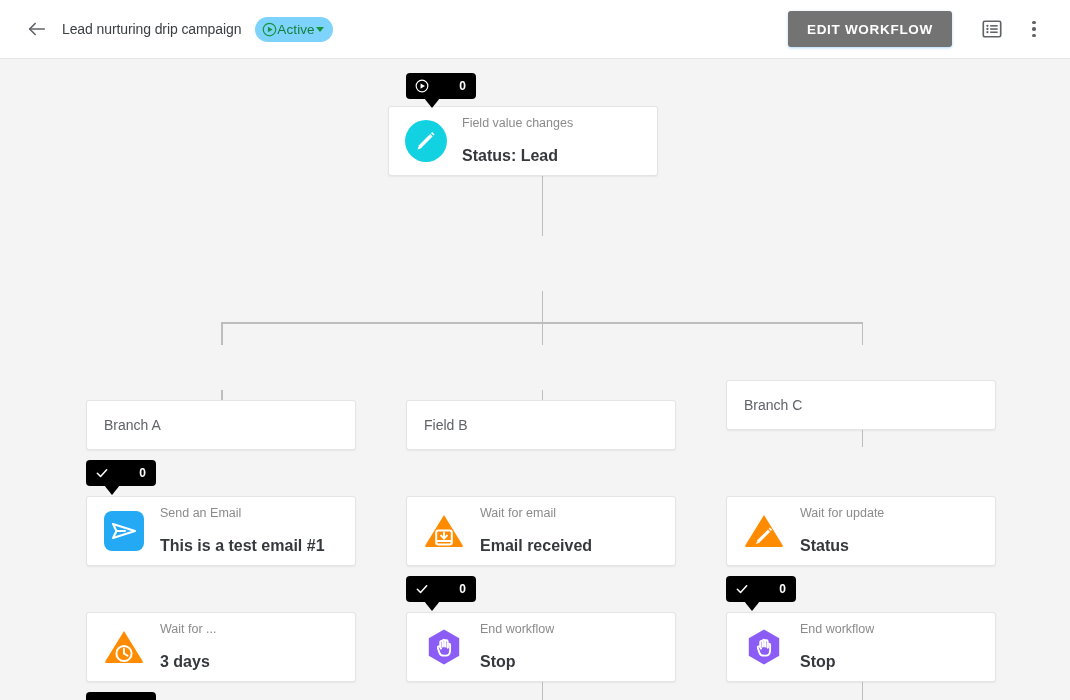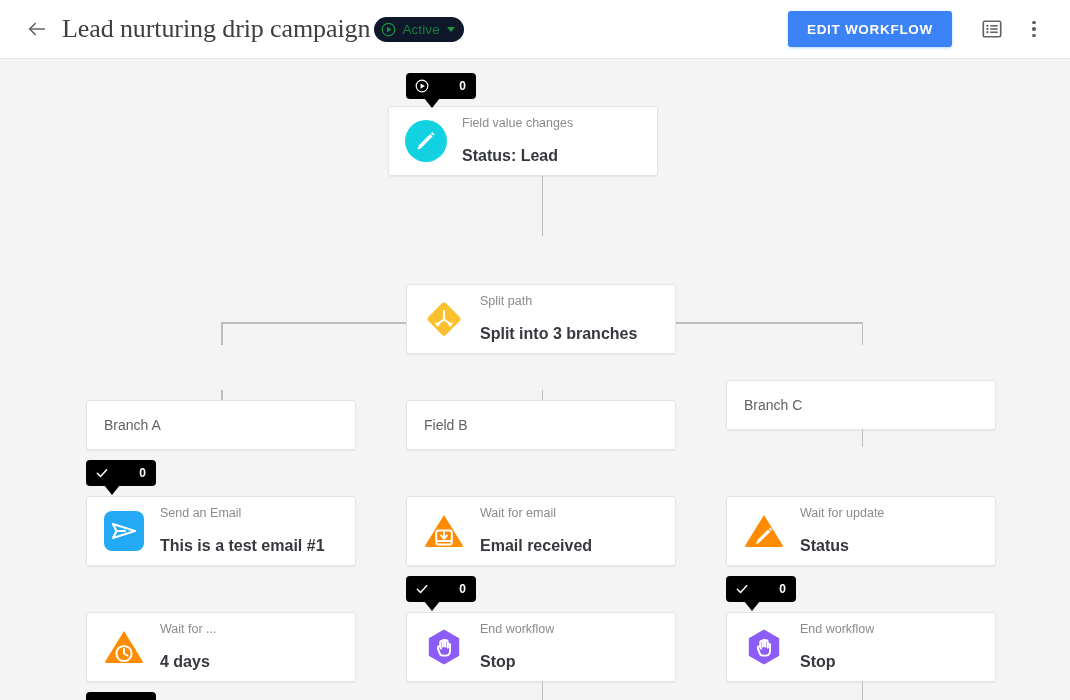--- a/index.html
+++ b/index.html
@@ -34,34 +34,32 @@
   .back-btn {
     width: 34px; height: 34px;
     display: flex; align-items: center; justify-content: center;
     cursor: pointer;
     flex: 0 0 auto;
     margin-right: 8px;
   }
   .back-btn svg { display: block; }
 
   .page-title {
-    font-size: 26px;
+    font-size: 14px;
     font-weight: 400;
     color: #3c4043;
     letter-spacing: -0.1px;
     white-space: nowrap;
-    margin-right: 4px;
-    font-family: Liberation Serif, serif;
+    margin-right: 14px;
   }
 
   .status-chip {
     display: inline-flex;
     align-items: center;
-    gap: 6px;
-    background: #0f172a;
+    background: #7dd3fc;
     border-radius: 13px;
     height: 25px;
     padding: 0 9px 0 7px;
     cursor: pointer;
     flex: 0 0 auto;
   }
   .status-chip .chip-label {
     font-size: 13.5px;
     font-weight: 500;
     color: #13803b;
@@ -71,21 +69,21 @@
     width: 0; height: 0;
     border-left: 4px solid transparent;
     border-right: 4px solid transparent;
     border-top: 5px solid #17963f;
     margin-left: 1px;
   }
 
   .header-spacer { flex: 1 1 auto; }
 
   .edit-workflow-btn {
-    background: #3b82f6;
+    background: #737373;
     color: #ffffff;
     border: none;
     border-radius: 3px;
     height: 36px;
     padding: 0 19px;
     font-family: "Liberation Sans", sans-serif;
     font-size: 13.5px;
     font-weight: 700;
     letter-spacing: 0.7px;
     cursor: pointer;
@@ -303,38 +301,20 @@
           <path d="M 5.0 -7.8 L 7.4 -5.4 L 8.6 -6.6 L 6.2 -9.0 Z" fill="#ffffff"></path>
         </g>
       </svg>
     </div>
     <div class="node-text">
       <div class="node-sub">Field value changes</div>
       <div class="node-title">Status: Lead</div>
     </div>
   </div>
 
-  <div class="node tall" style="left:406px; top:225px;">
-    <div class="node-icon">
-      <svg width="44" height="44" viewBox="0 0 44 44">
-        <rect x="9.5" y="9.5" width="25" height="25" rx="2.5" fill="#fbc02d" transform="rotate(45 22 22)"></rect>
-        <g stroke="#ffffff" stroke-width="2" fill="none" stroke-linecap="round">
-          <path d="M22 14 L22 21"></path>
-          <path d="M22 21 C 22 25, 17 24, 16 27"></path>
-          <path d="M22 21 C 22 25, 27 24, 28 27"></path>
-        </g>
-        <polygon points="13,25.2 18.6,26.4 15.4,30.2" fill="#ffffff"></polygon>
-        <polygon points="31,25.2 25.4,26.4 28.6,30.2" fill="#ffffff"></polygon>
-      </svg>
-    </div>
-    <div class="node-text">
-      <div class="node-sub">Split path</div>
-      <div class="node-title">Split into 3 branches</div>
-    </div>
-  </div>
 
   <div class="node branch-head" style="left:86px; top:341px;">
     <span class="branch-label">Branch A</span>
   </div>
   <div class="node branch-head" style="left:406px; top:341px;">
     <span class="branch-label">Field B</span>
   </div>
   <div class="node branch-head" style="left:726px; top:321px;align-items:center;">
     <span class="branch-label">Branch C</span>
   </div>
@@ -370,21 +350,21 @@
         <path d="M21 5 L39.5 35 Q40.6 37 38.3 37 L3.7 37 Q1.4 37 2.5 35 Z" fill="#ff8c00"></path>
         <circle cx="21" cy="27.5" r="7.6" fill="none" stroke="#ffffff" stroke-width="2"></circle>
         <g stroke="#ffffff" stroke-width="1.9" stroke-linecap="round">
           <path d="M21 22.8 L21 27.5"></path>
           <path d="M21 27.5 L24.6 29.8"></path>
         </g>
       </svg>
     </div>
     <div class="node-text">
       <div class="node-sub">Wait for ...</div>
-      <div class="node-title">4 days</div>
+      <div class="node-title">3 days</div>
     </div>
   </div>
 
   <div class="badge" style="left:86px; top:633px;">
     <span class="badge-icon">
       <svg width="14" height="14" viewBox="0 0 24 24" fill="none" stroke="#ffffff" stroke-width="2.6" stroke-linecap="round" stroke-linejoin="round">
           <polyline points="4,12.5 9.5,18 20,6.5"></polyline>
         </svg>
     </span>
     <span class="badge-count">0</span>

